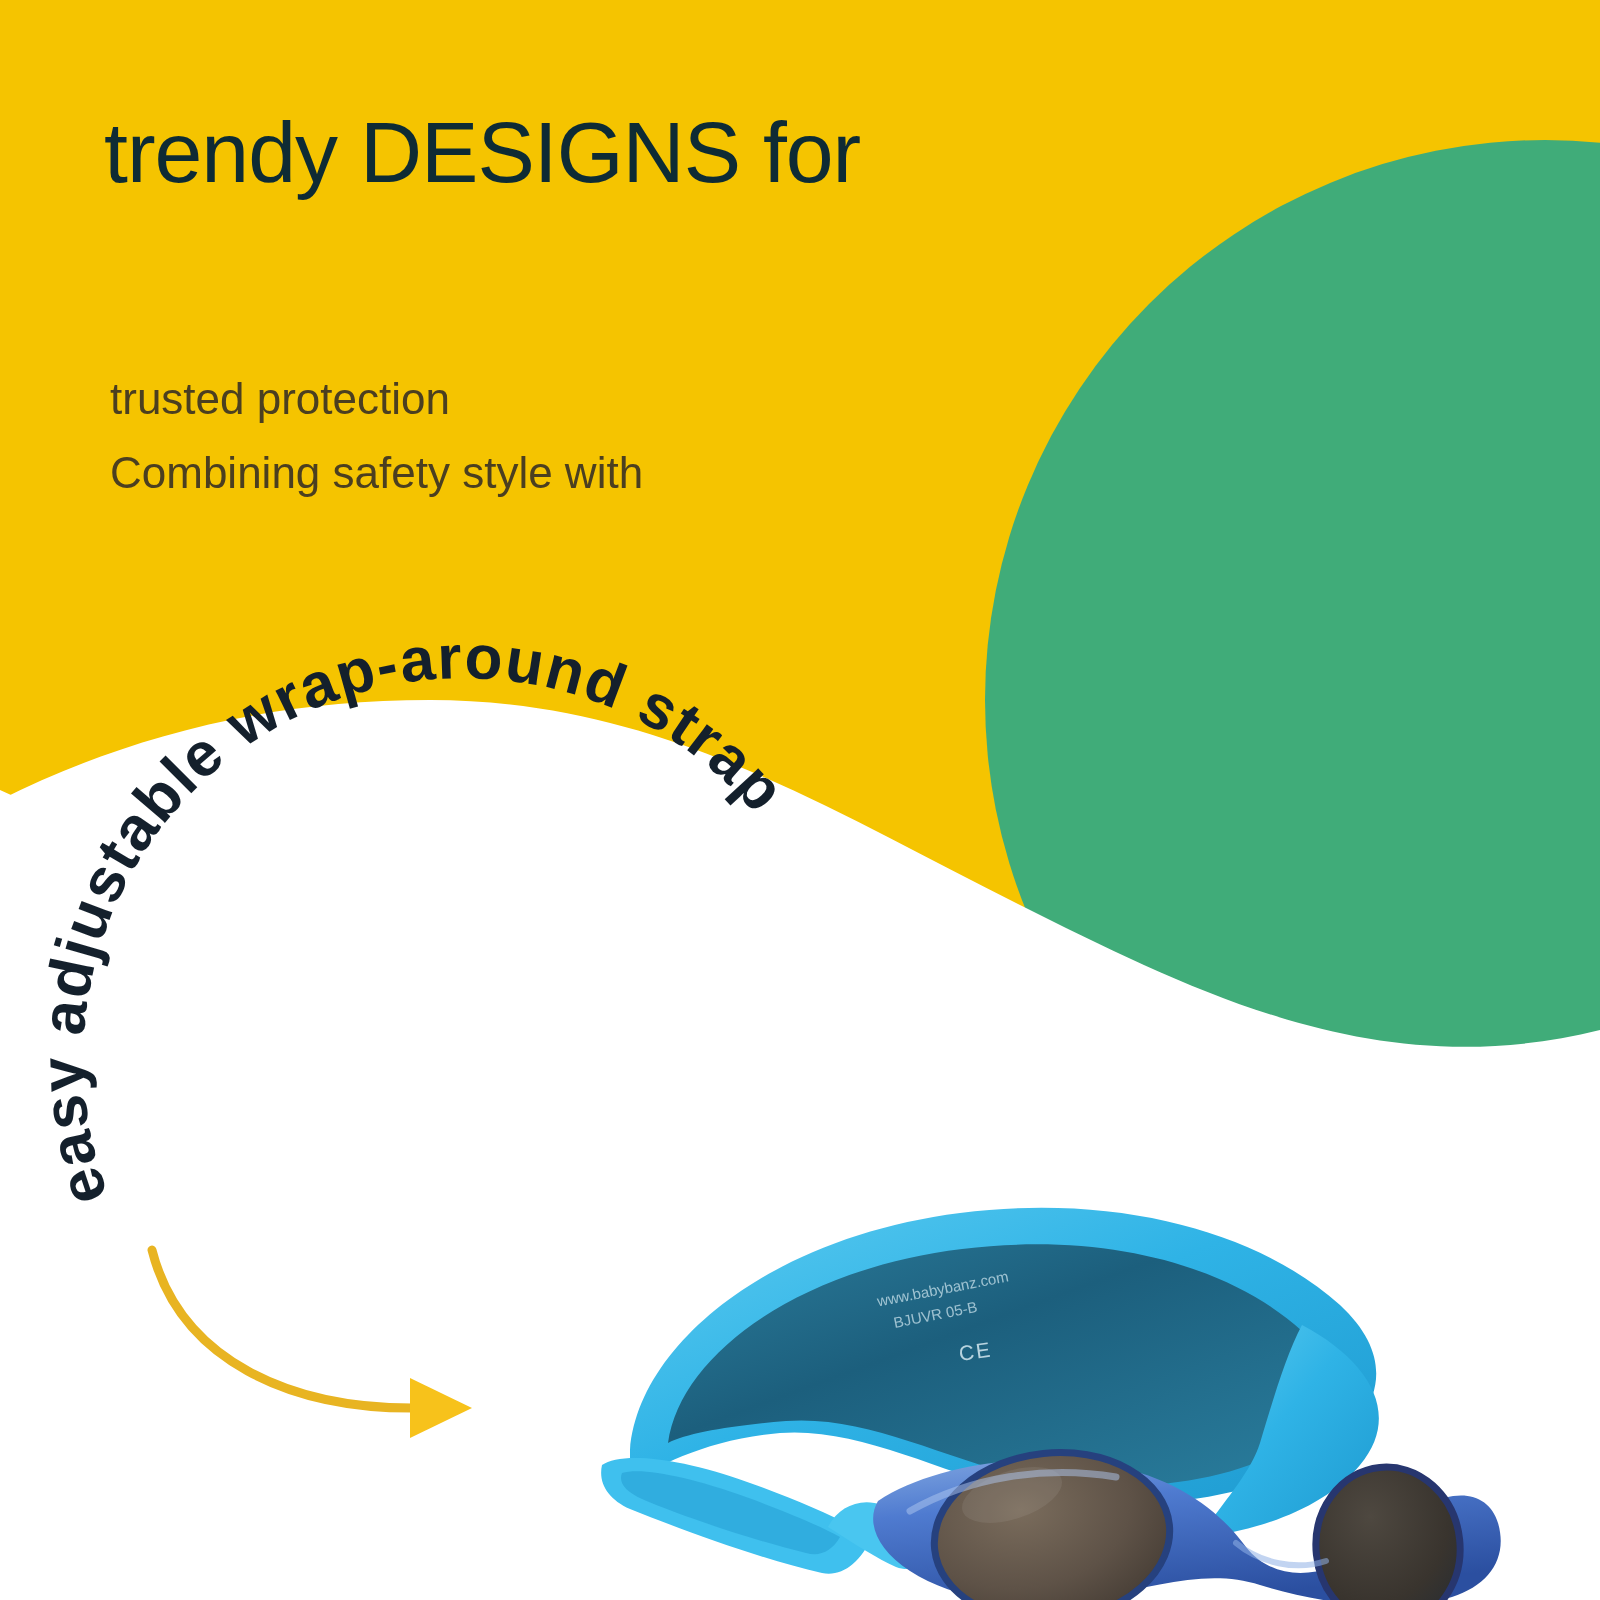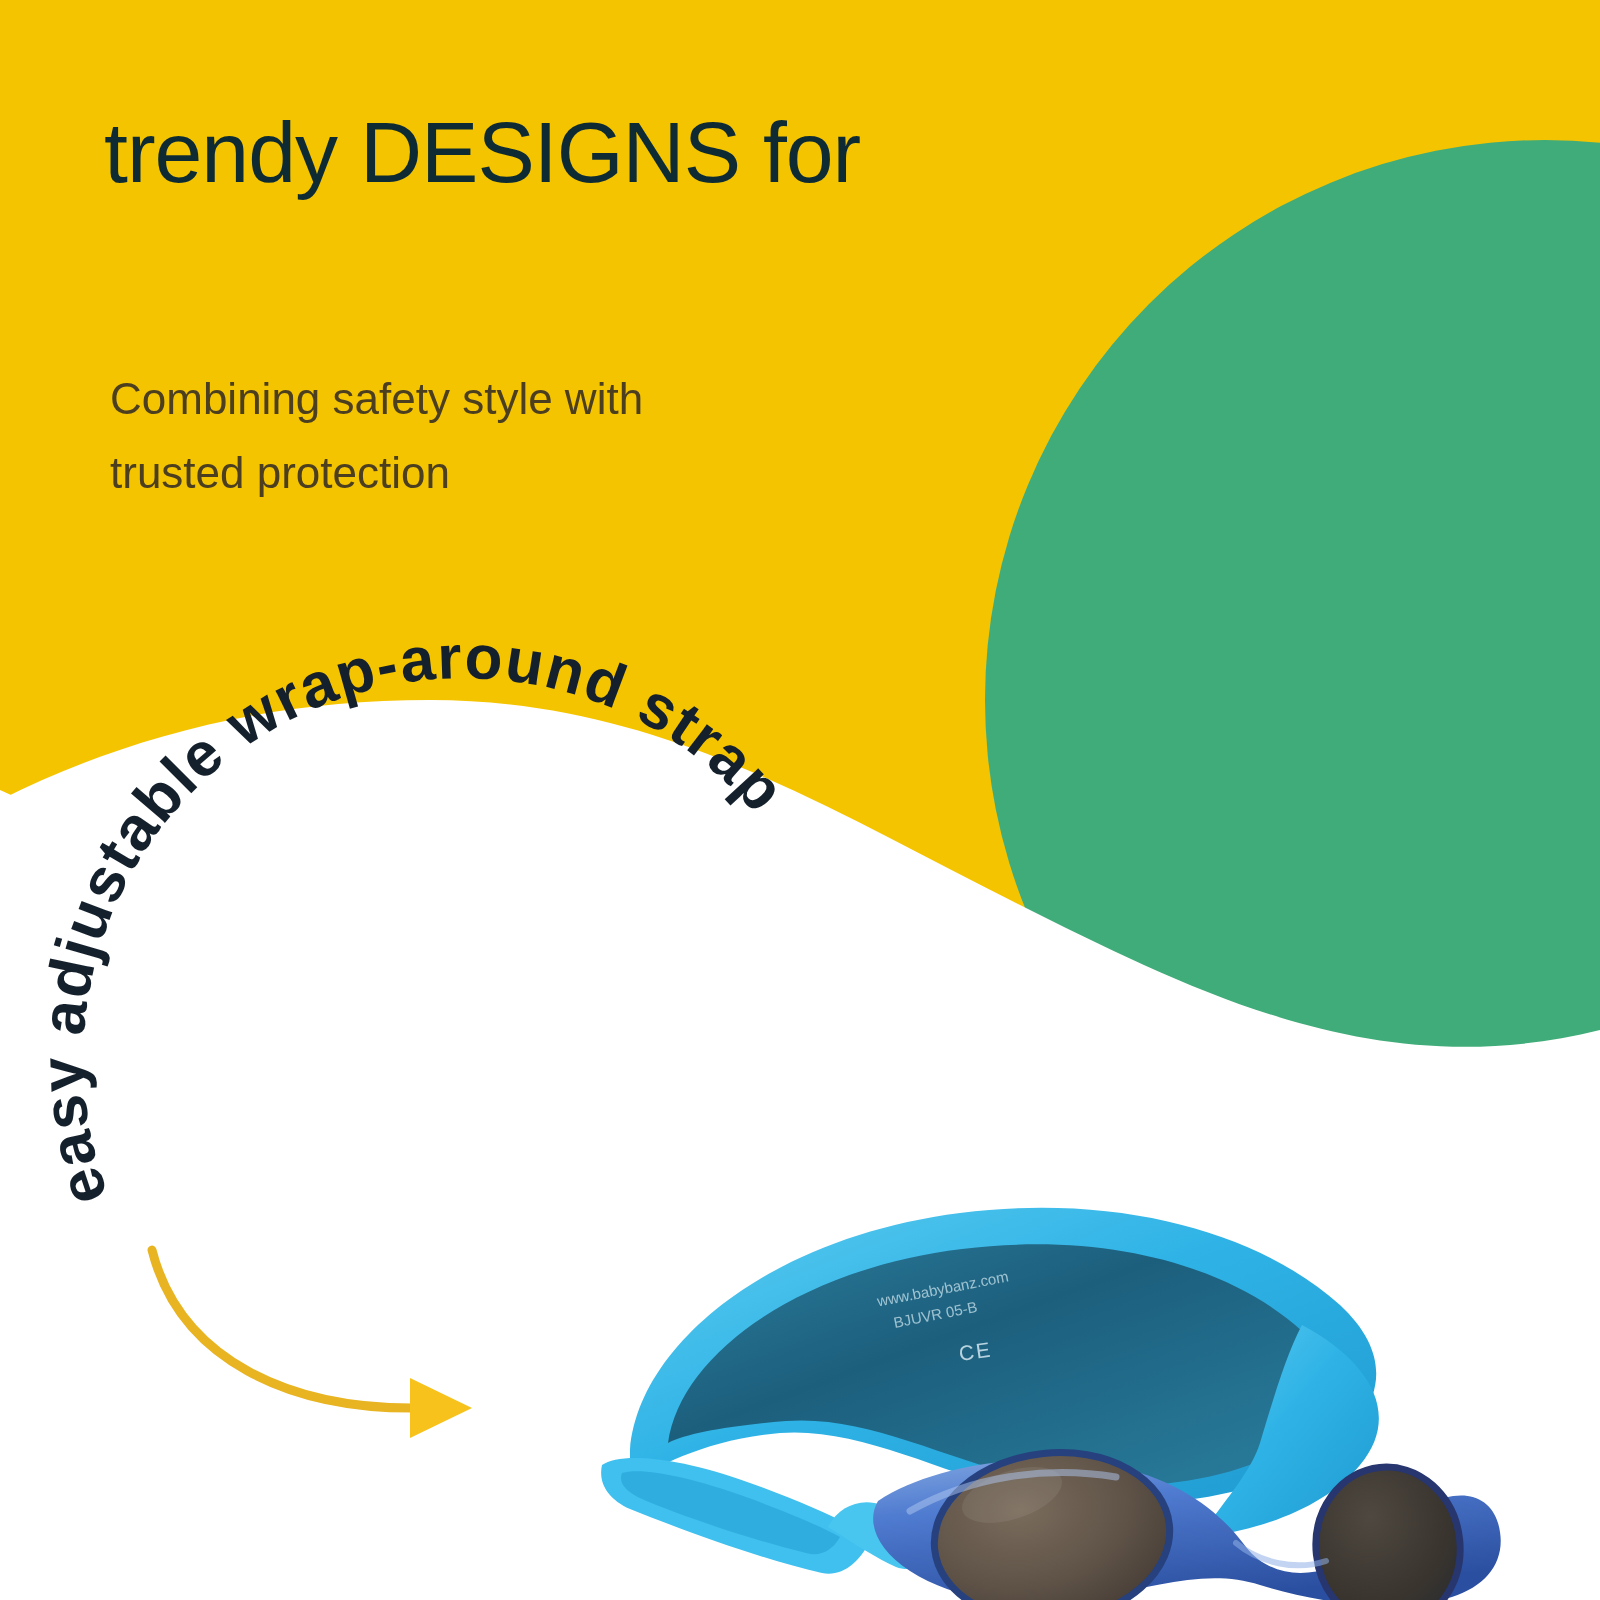--- a/index.html
+++ b/index.html
@@ -123,22 +123,22 @@
              C1380,1085 1200,995 1020,905
              C830,810 660,700 430,700
              C250,700 110,745 0,800 Z" fill="#FFFFFF"></path>
   </svg>
 
   <div id="headline-block">
     <div class="headline-line">trendy DESIGNS for</div>
   </div>
 
   <div id="subtitle-block">
+    <div class="subtitle-line">trusted protection</div>
     <div class="subtitle-line">Combining safety style with</div>
-    <div class="subtitle-line">trusted protection</div>
   </div>
 
   <svg id="arc-label" viewBox="0 0 860 680">
     <defs>
       <path id="arc-path" d="M 78,618 A 360,360 0 0 1 770,300"></path>
     </defs>
     <text class="arc-text">
       <textPath href="#arc-path" startOffset="2%">easy adjustable wrap-around strap</textPath>
     </text>
   </svg>

